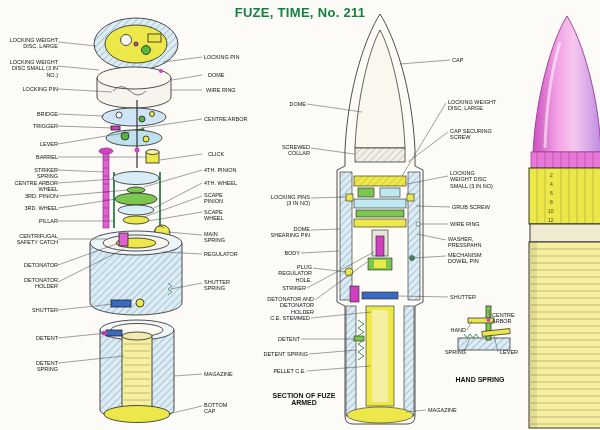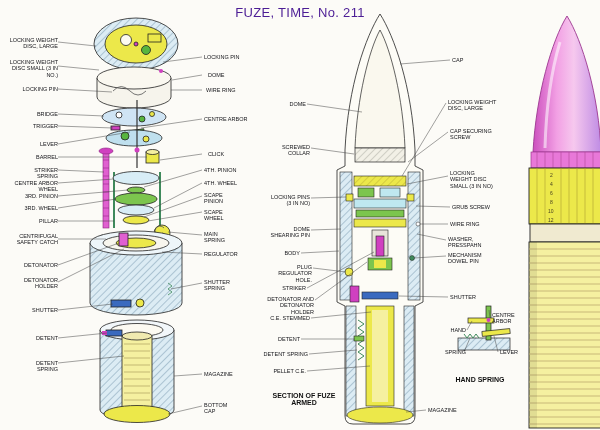--- a/index.html
+++ b/index.html
@@ -1,20 +1,20 @@
 <!DOCTYPE html>
 <html><head>
 <meta charset="utf-8">
 <style>
   html,body{margin:0;padding:0;}
   .page{position:relative;width:600px;height:430px;background:#fcfbf7;overflow:hidden;
         font-family:"Liberation Sans",sans-serif;}
   .art{position:absolute;left:0;top:0;}
   .title{position:absolute;top:5px;left:0;width:100%;text-align:center;
-         font-size:13px;font-weight:normal;color:#4c1d95;letter-spacing:.3px;}
+         font-size:13px;font-weight:bold;color:#15803d;letter-spacing:.3px;}
   .lbl{position:absolute;font-size:5.5px;line-height:1.15;color:#15151a;letter-spacing:0;}
   .lbl.r{text-align:right;}
   .lbl.l{text-align:left;}
   .cap{position:absolute;font-size:7px;font-weight:bold;text-align:center;color:#111;}
 </style>
 </head>
 <body>
 
 <div class="page">
 

